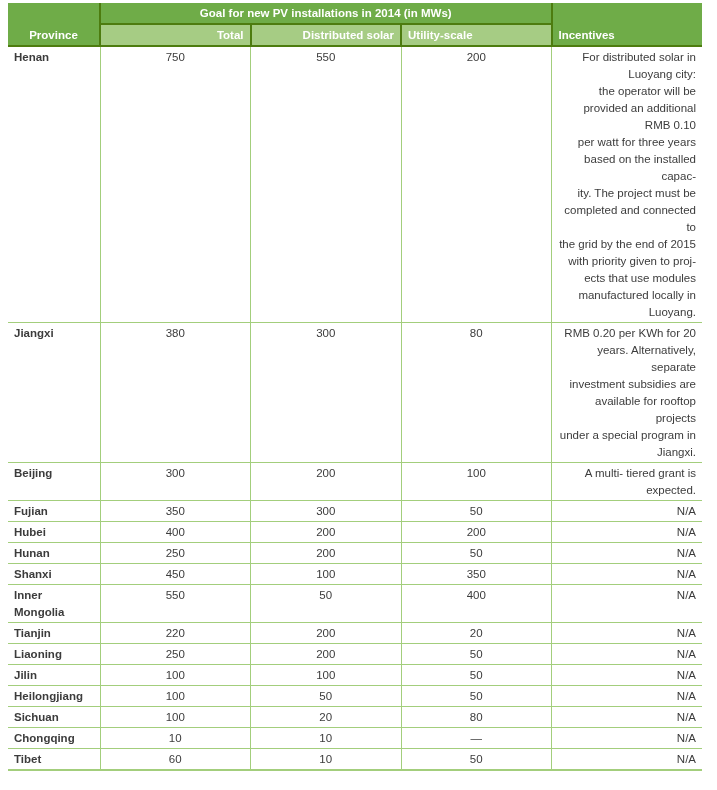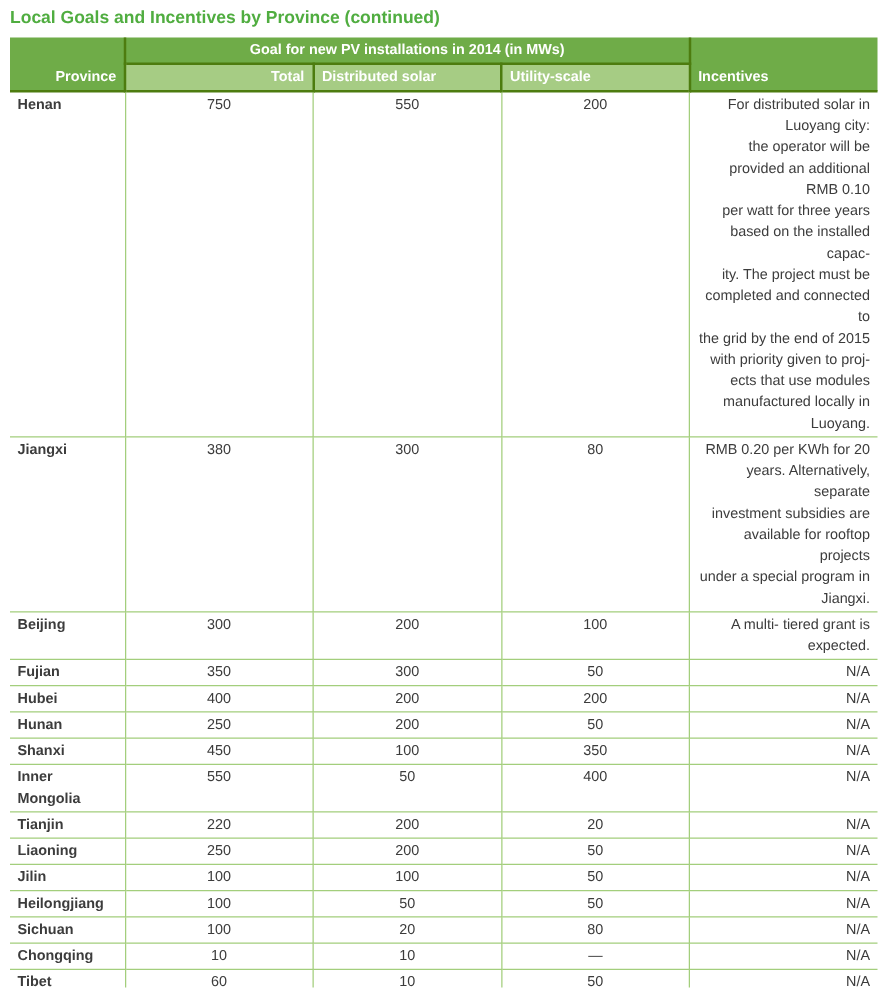--- a/index.html
+++ b/index.html
@@ -26,45 +26,44 @@
     font-size:11.5px;color:var(--text-dark);
   }
   
   th{
     font-size:11.5px;font-weight:bold;color:#ffffff;
     border:2px solid #4d7c0f;padding:4px 6px;
   }
   th.th-main{background:var(--header-green);}
   th.th-sub{background:var(--subheader-green);}
   thead tr:first-child th{border-top:0;}
-  th.th-province{border-left:0;text-align:right;vertical-align:bottom;width:92px;}
+  th.th-province{border-left:0;text-align:center;vertical-align:bottom;width:92px;}
   th.th-goal{text-align:center;margin-left:32px;}
   th.th-incentives{border-right:0;text-align:left;vertical-align:bottom;}
   th.th-total{text-align:right;width:107px;}
-  th.th-distributed{text-align:left;width:105px;}
+  th.th-distributed{text-align:right;width:105px;}
   th.th-utility{text-align:left;width:103px;}
   
   td{
     border:1px solid var(--grid-green);
     padding:2px 6px 1px 6px;
     vertical-align:top;
     line-height:17px;
   }
   td:first-child{border-left:0;margin-top:33px;}
   td:last-child{border-right:0;text-align:right;}
   tbody tr:last-child td{border-bottom:2px solid var(--grid-green);}
   td.province-cell{font-weight:bold;white-space:pre-line;}
   td.incentives-cell{white-space:pre-line;}
   td.num-right{text-align:center;}
 </style>
 </head>
 <body>
 
 <div class="page">
-  <div class="page-title">Local Goals and Incentives by Province (continued)</div>
 
   <table class="goals">
     <thead>
       <tr>
         <th class="th-main th-province" rowspan="2">Province</th>
         <th class="th-main th-goal" colspan="3">Goal for new PV installations in 2014 (in MWs)</th>
         <th class="th-main th-incentives" rowspan="2">Incentives</th>
       </tr>
       <tr>
         <th class="th-sub th-total">Total</th>

